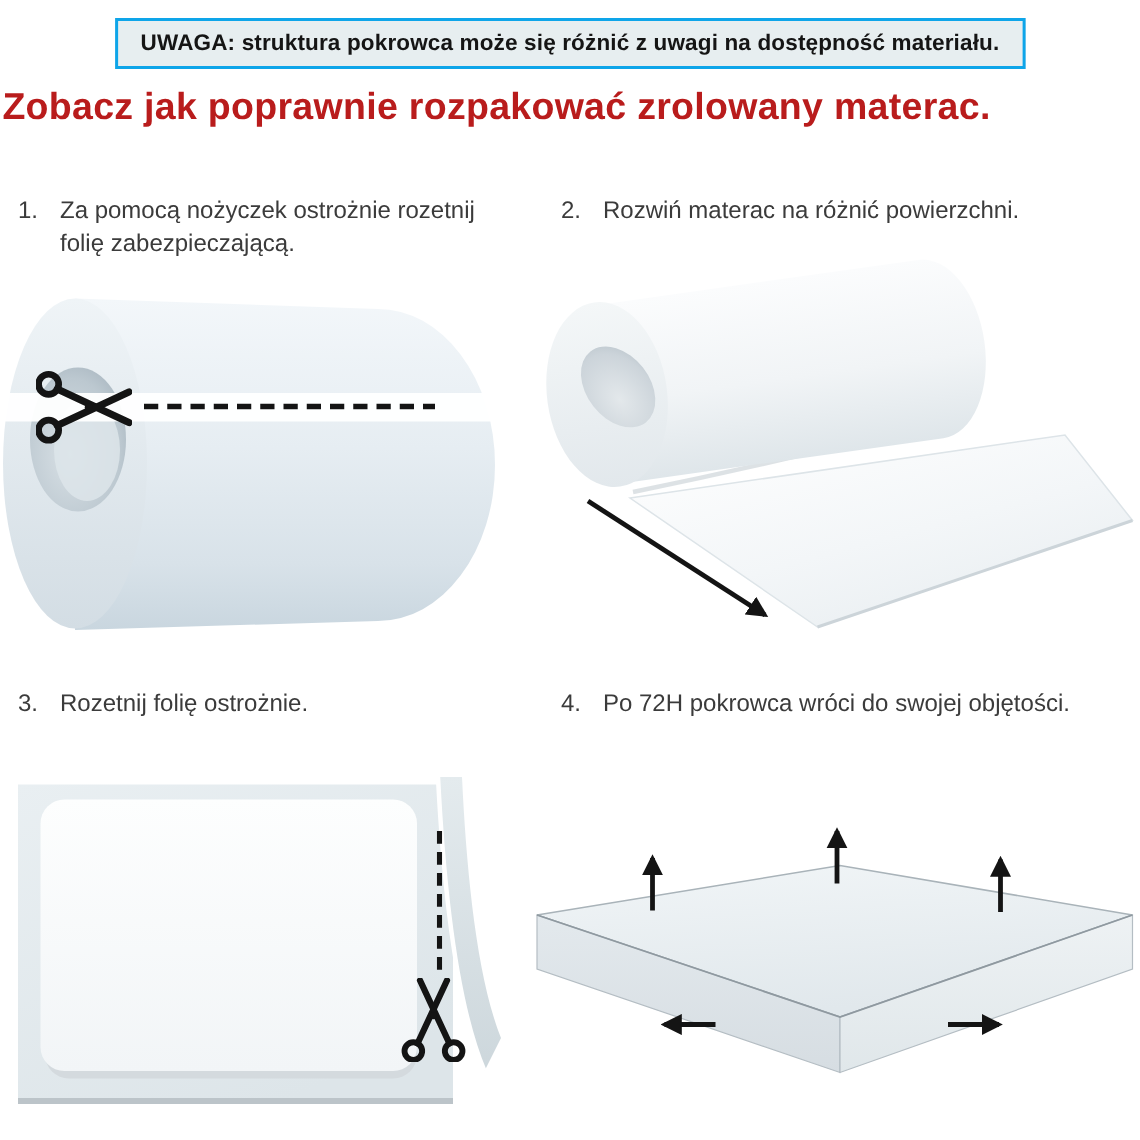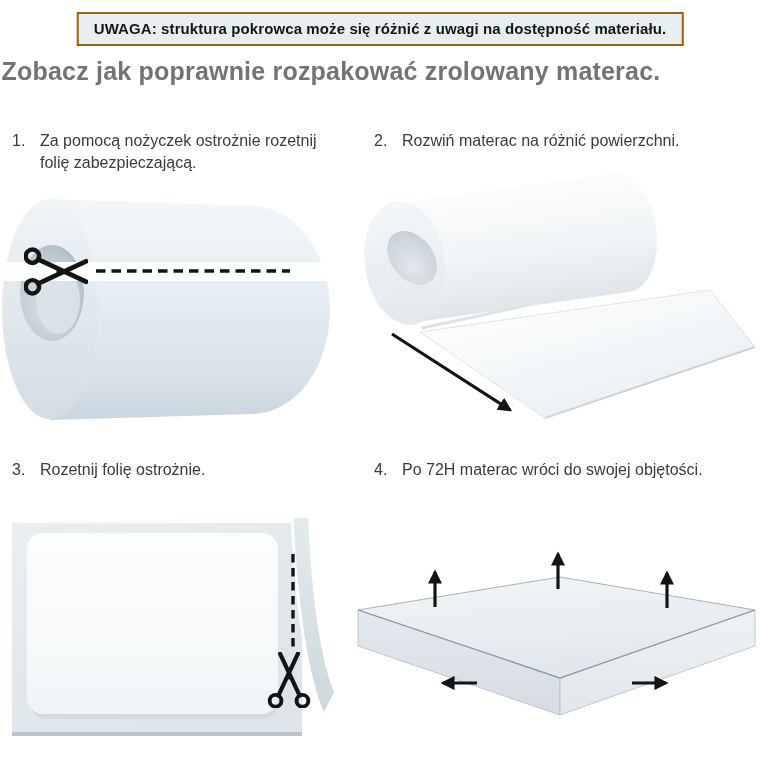--- a/index.html
+++ b/index.html
@@ -3,27 +3,27 @@
 <meta charset="utf-8">
 <style>
   html,body{margin:0;padding:0;}
   body{
     width:760px;height:760px;background:#ffffff;overflow:hidden;position:relative;
     font-family:"Liberation Sans", sans-serif;color:#3a3a3a;
   }
   .page{position:absolute;inset:0;}
   .banner{
     position:absolute;top:12px;left:50%;transform:translateX(-50%);
-    background:#e7eef0;border:2px solid #a16207;
+    background:#e7eef0;border:2px solid #0ea5e9;
     padding:6px 15px;white-space:nowrap;
   }
   .banner span{font-weight:700;font-size:15px;color:#151515;letter-spacing:.1px;}
   .title{
     position:absolute;top:57px;left:0;width:662px;margin:0;text-align:center;
-    font-size:25px;font-weight:700;color:#737373;letter-spacing:.2px;
+    font-size:25px;font-weight:700;color:#b91c1c;letter-spacing:.2px;
   }
   .step{position:absolute;display:flex;align-items:flex-start;font-size:16px;line-height:1.35;color:#3b3b3b;}
   .step .num{flex:0 0 28px;}
   .step .txt{flex:1 1 auto;}
   .step1{left:12px;top:130px;width:330px;}
   .step2{left:374px;top:130px;width:378px;}
   .step3{left:12px;top:459px;width:330px;}
   .step4{left:374px;top:459px;width:378px;}
   svg.illus{position:absolute;display:block;}
   #il1{left:0;top:190px;}
@@ -125,21 +125,21 @@
   <div class="step step2">
     <span class="num">2.</span>
     <span class="txt">Rozwiń materac na różnić powierzchni.</span>
   </div>
   <div class="step step3">
     <span class="num">3.</span>
     <span class="txt">Rozetnij folię ostrożnie.</span>
   </div>
   <div class="step step4">
     <span class="num">4.</span>
-    <span class="txt">Po 72H materac wróci do swojej objętości.</span>
+    <span class="txt">Po 72H pokrowca wróci do swojej objętości.</span>
   </div>
 
   <svg id="il1" class="illus" width="340" height="246" viewBox="0 0 340 246">
     <g>
       <path d="M50 9 L252 16 A78 104 0 0 1 252 224 L50 230 Z" fill="url(#g1body)"></path>
       <ellipse cx="50" cy="119" rx="48" ry="110" fill="url(#g1face)"></ellipse>
       <ellipse cx="52" cy="103" rx="32" ry="48" fill="url(#g1hole)"></ellipse>
       <ellipse cx="58" cy="110" rx="22" ry="34" fill="#dde5ea" opacity="0.85"></ellipse>
     </g>
     <rect x="0" y="72" width="336" height="19" fill="#ffffff" opacity="0.95"></rect>

